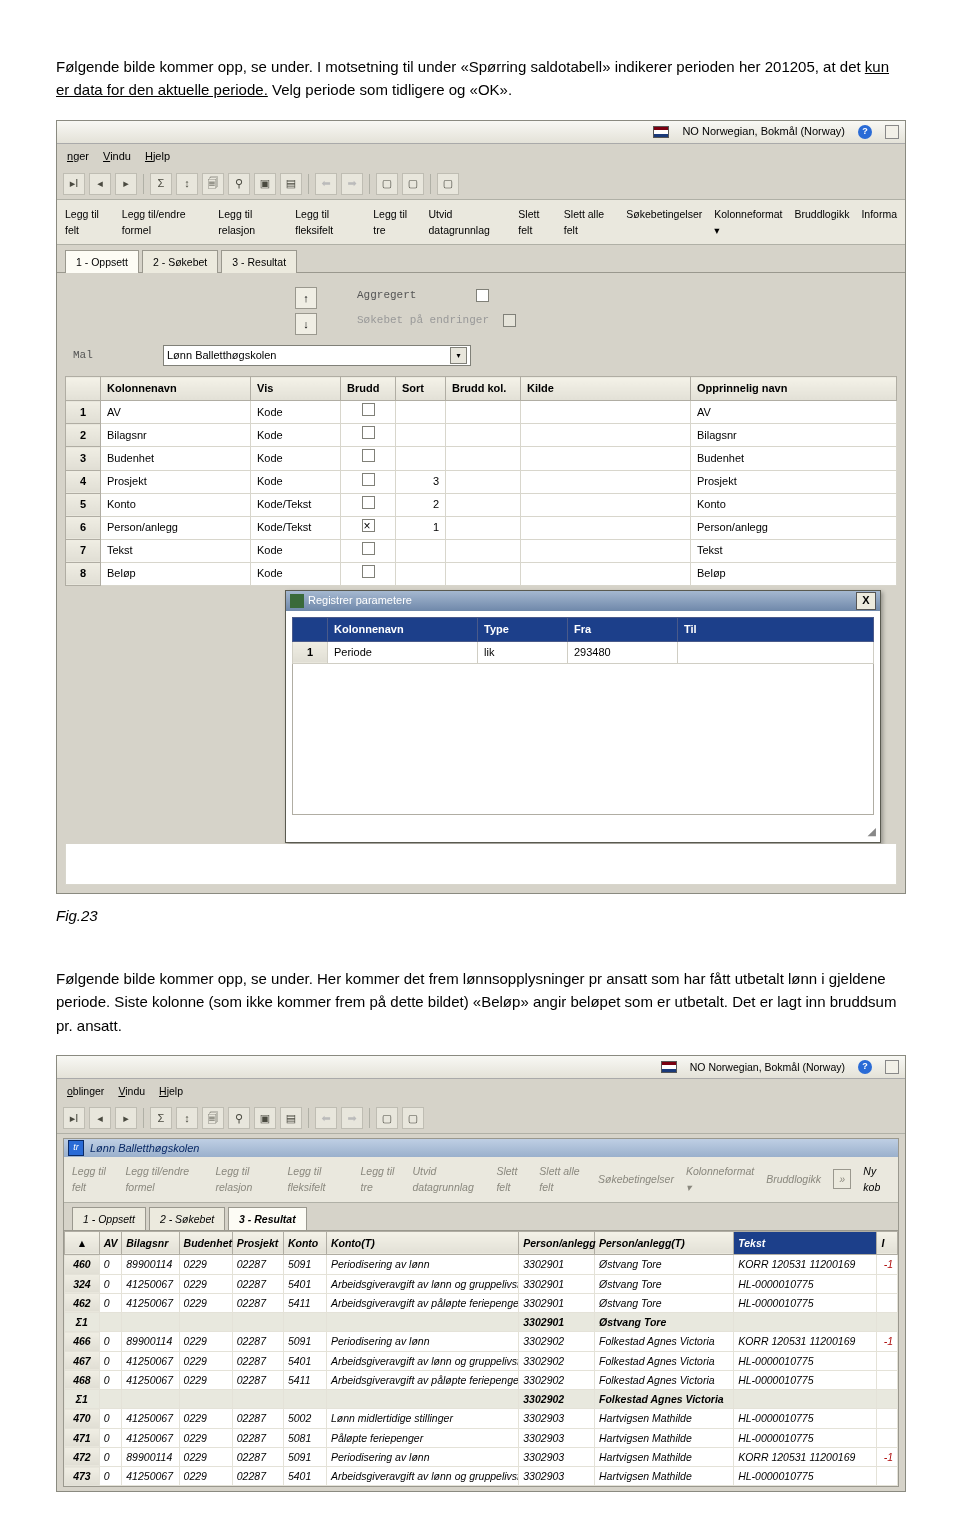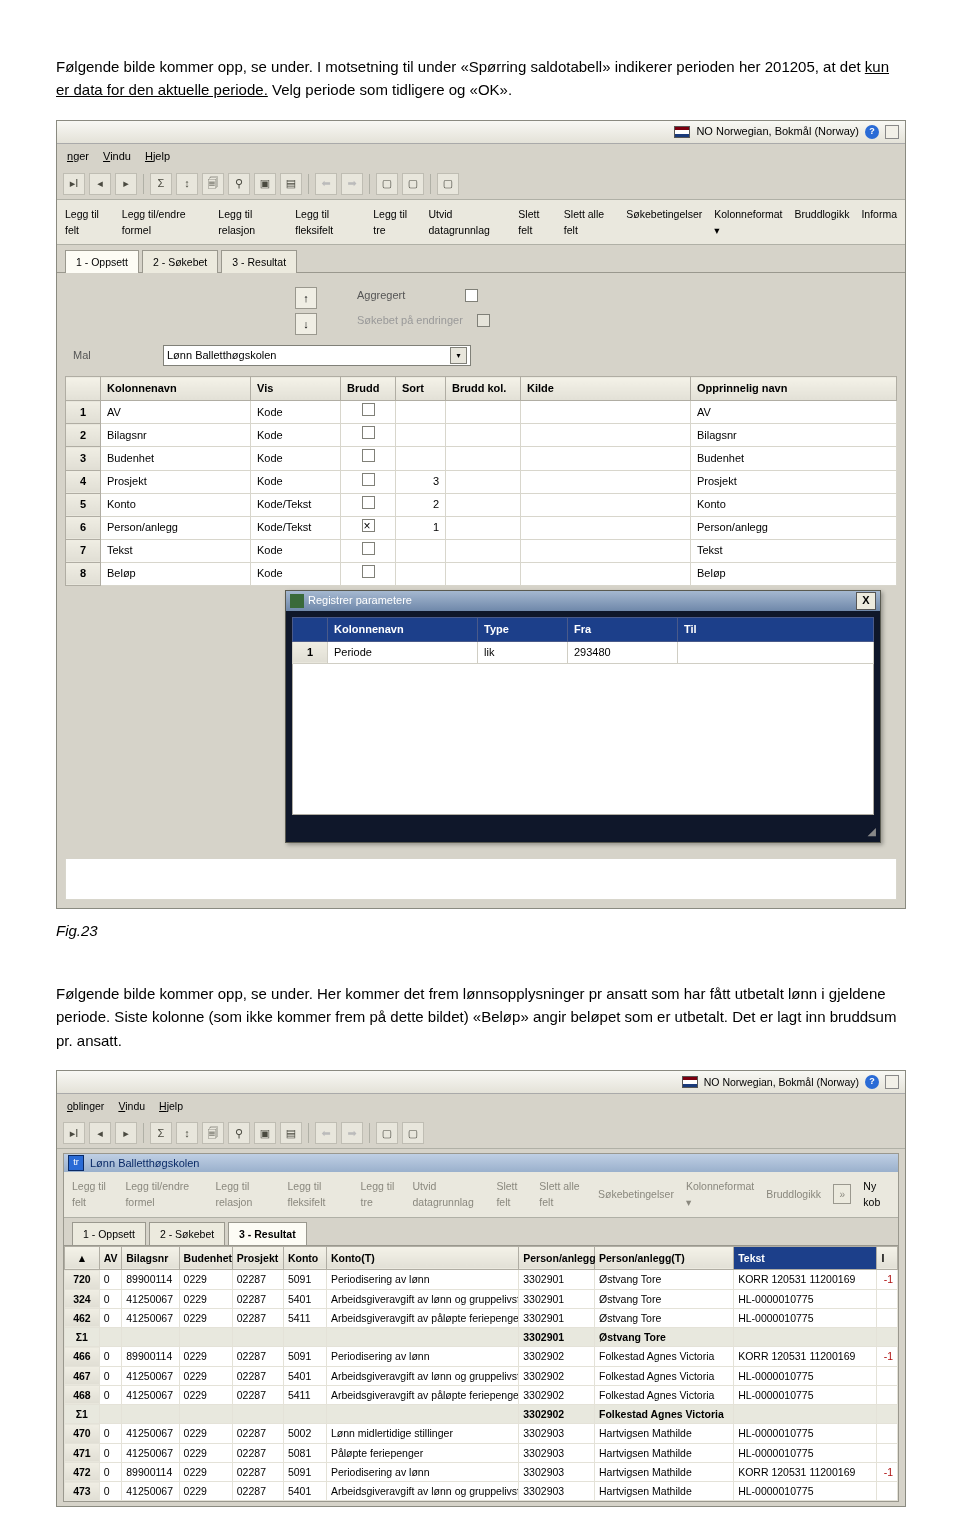--- a/index.html
+++ b/index.html
@@ -24,21 +24,21 @@
     font-size: 11px;
     color: #000;
   }
   .topbar {
     display: flex;
     align-items: center;
     height: 22px;
     background: linear-gradient(#f8f8f4, #e4e2d8);
     border-bottom: 1px solid #aaa;
     padding: 0 6px;
-    gap: 6px;
+    gap: 13px;
   }
   .topbar .spacer { flex: 1; }
   .topbar .lang-icon {
     width: 14px; height: 10px;
     background: linear-gradient(to bottom, #7a0010 33%, #fff 33%, #fff 66%, #1a3a7a 66%);
     border: 1px solid #555;
   }
   .topbar .help-icon {
     width: 14px; height: 14px; border-radius: 50%;
     background: #2a6bd6; color: #fff;
@@ -90,21 +90,21 @@
     background:#d6d3c9;
     border-top:1px solid #9a988e;
     padding: 8px;
   }
   .arrowbtn {
     width: 20px; height: 20px;
     border: 1px solid #9a988e; background:#f0eee4;
     display:flex; align-items:center; justify-content:center;
     font-size: 11px;
   }
-  .fieldlabel { color:#555; font-size:11px; }
+  .fieldlabel { color:#555; font-size:11px;font-family:Liberation Mono, monospace; }
   .checkbox {
     width: 11px; height: 11px;
     border: 1px solid #808078;
     background: #fff;
     display:inline-block;
   }
   .checkbox.disabled { background:#e6e4da; }
   .checkbox.checked { background:#fff; position:relative; }
   .checkbox.checked::after { content:"×"; position:absolute; top:-3px; left:1px; font-size:12px; }
   .mal-row { display:flex; align-items:center; gap:10px; padding: 4px 8px 10px 8px; }
@@ -133,24 +133,24 @@
     background: linear-gradient(#f0eee4, #e0ded4);
     text-align: center; font-weight: bold;
     border: 1px solid #b0ada3;
     width: 22px;
   }
   .gridtbl td.center { text-align:center; }
   .gridtbl td.right { text-align:right; }
 
   
   .dialog {
-    margin: 4px 0 16px 220px;
+    margin: 4px 0 1px 220px;
     width: 594px;
     border: 1px solid #5a5a50;
-    background:#0f172a;
+    background:#ffffff;
     box-shadow: 2px 2px 4px rgba(0,0,0,0.3);
   }
   .dialog-title {
     display:flex; align-items:center; justify-content:space-between;
     height: 20px;
     background: linear-gradient(#a5b8d0, #6f88aa);
     padding: 0 4px;
     color: #fff;
     font-size: 11px;
   }
@@ -193,20 +193,21 @@
     background: #d6d3c9;
     border: 1px solid #8a8a80;
     font-family: Tahoma, sans-serif;
     font-size: 10.5px;
     color: #000;
   }
   .ws2-child {
     margin: 4px 6px;
     border: 1px solid #9a988e;
     background: #d6d3c9;
+    font-style: italic;
   }
   .ws2-child-title {
     display:flex; align-items:center; gap:6px;
     height: 18px;
     padding: 0 4px;
     background: linear-gradient(#bfcfe4, #9ab0cc);
     color:#0a2a66;
     font-size:11px;
   }
   .ws2-child-title .ico {
@@ -586,21 +587,21 @@
               <th>Konto</th>
               <th>Konto(T)</th>
               <th>Person/anlegg</th>
               <th>Person/anlegg(T)</th>
               <th class="selhdr">Tekst</th>
               <th>I</th>
             </tr>
           </thead>
           <tbody id="grid2-body">
               <tr>
-                <td class="rowhdr">720</td>
+                <td class="rowhdr">460</td>
                 <td>0</td>
                 <td>89900114</td>
                 <td>0229</td>
                 <td>02287</td>
                 <td>5091</td>
                 <td>Periodisering av lønn</td>
                 <td>3302901</td>
                 <td>Østvang Tore</td>
                 <td>KORR 120531 11200169</td>
                 <td class="redneg">-1</td>

